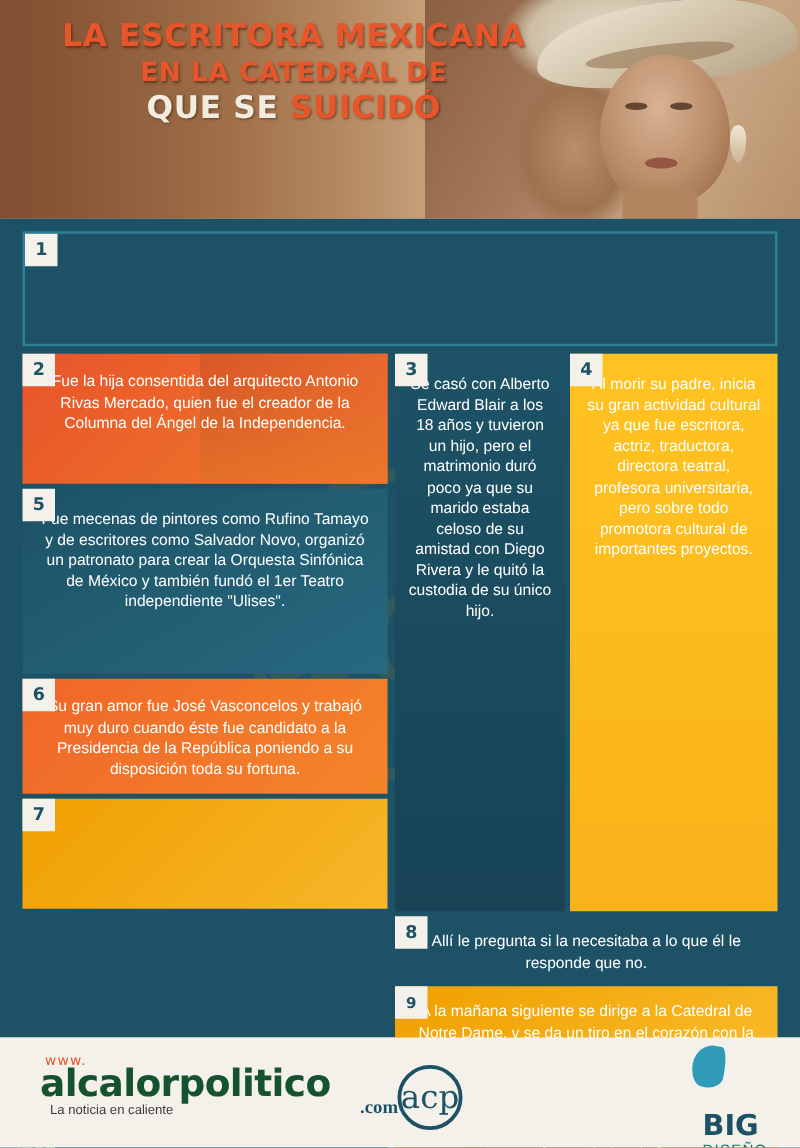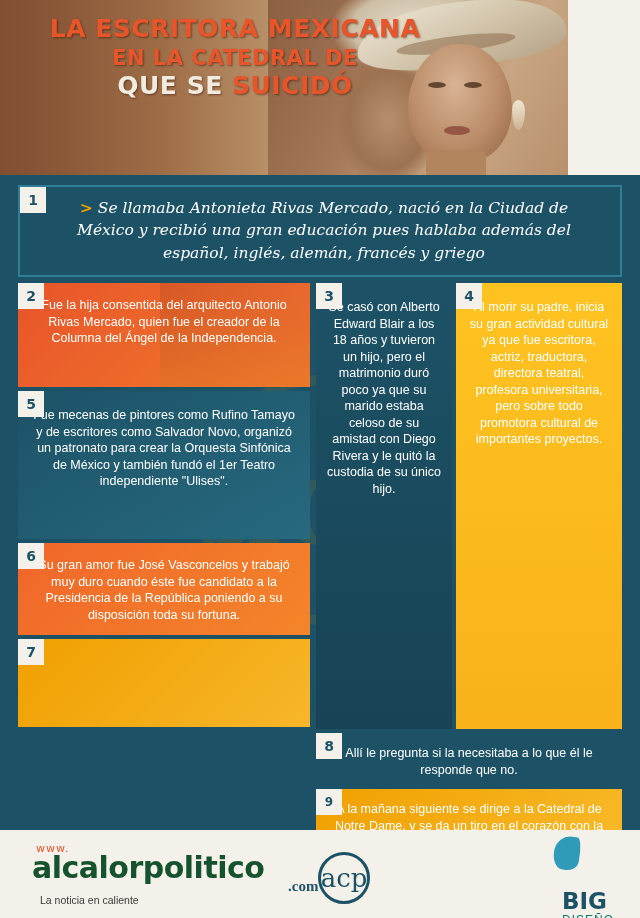--- a/index.html
+++ b/index.html
@@ -6,21 +6,21 @@
   body {
     width: 640px; height: 918px;
     font-family: "Liberation Sans", sans-serif;
     background: #f4f1ea;
     overflow: hidden;
     position: relative;
   }
   
   .header {
     position: relative;
-    width: 568px; height: 175px;
+    width: 640px; height: 175px;
     background: linear-gradient(90deg,#8c5a3c 0%, #a97a52 30%, #c8a57e 55%, #d9c3a5 75%, #cdb79a 100%);
     overflow: hidden;
   }
   .header-photo {
     position: absolute; right: 0; top: 0;
     width: 300px; height: 175px;
     background:
       radial-gradient(ellipse 70px 90px at 120px 120px, #b98e6c 0%, #9d7250 55%, rgba(157,114,80,0) 75%),
       radial-gradient(ellipse 110px 60px at 150px 28px, #e8ddcb 0%, #cdbfa6 60%, rgba(205,191,166,0) 80%),
       linear-gradient(120deg,#8a5f42 0%, #a5795a 40%, #c8a683 70%, #b8906c 100%);
@@ -232,21 +232,21 @@
     font-family: "DejaVu Sans", sans-serif;
     font-size: 30px; font-weight: bold; color: #14532d;
     letter-spacing: -.5px;
   }
   .logo-com {
     position: absolute; left: 288px; top: 48px;
     font-family: Liberation Serif, serif;
     font-size: 15px; color: #1d5266; font-weight: bold;
   }
   .logo-tag {
-    position: absolute; left: 40px; top: 64px;
+    position: absolute; left: 40px; top: 52px;
     font-family: "Liberation Sans", sans-serif;
     font-size: 10.5px; color: #3b3b3b;
   }
   .acp-circle {
     position: absolute; left: 318px; top: 22px;
     width: 52px; height: 52px; border-radius: 50%;
     border: 3px solid #1d5266; color: #1d5266;
     font-family: "DejaVu Serif", serif; font-size: 26px;
     display: flex; align-items: center; justify-content: center;
   }
@@ -298,24 +298,20 @@
 </div>
 
 <div class="body-wrap">
 
   <div class="watermark">
     <div class="wm-circle">acp</div>
   </div>
 
   <div class="card" id="c1">
     <div class="num">1</div>
-    <div class="q">
-      <span class="quote-mark">&gt;</span>
-      <i>Se llamaba Antonieta Rivas Mercado,</i><span> nació en la Ciudad de México y recibió una gran educación pues hablaba además del español, inglés, alemán, francés y griego</span>
-    </div>
   </div>
 
   <div class="card" id="c2">
     <div class="photo-ovl"></div>
     <div class="num">2</div>
     <div class="txt">Fue la hija consentida del arquitecto Antonio Rivas Mercado, quien fue el creador de la Columna del Ángel de la Independencia.</div>
   </div>
 
   <div class="card" id="c3">
     <div class="num">3</div>

